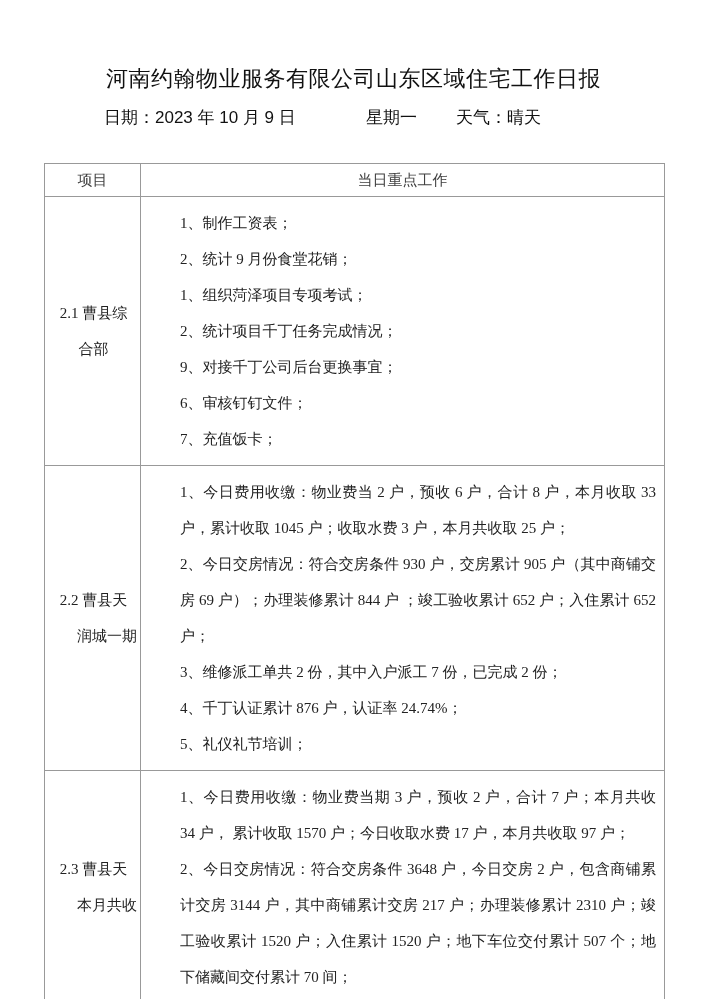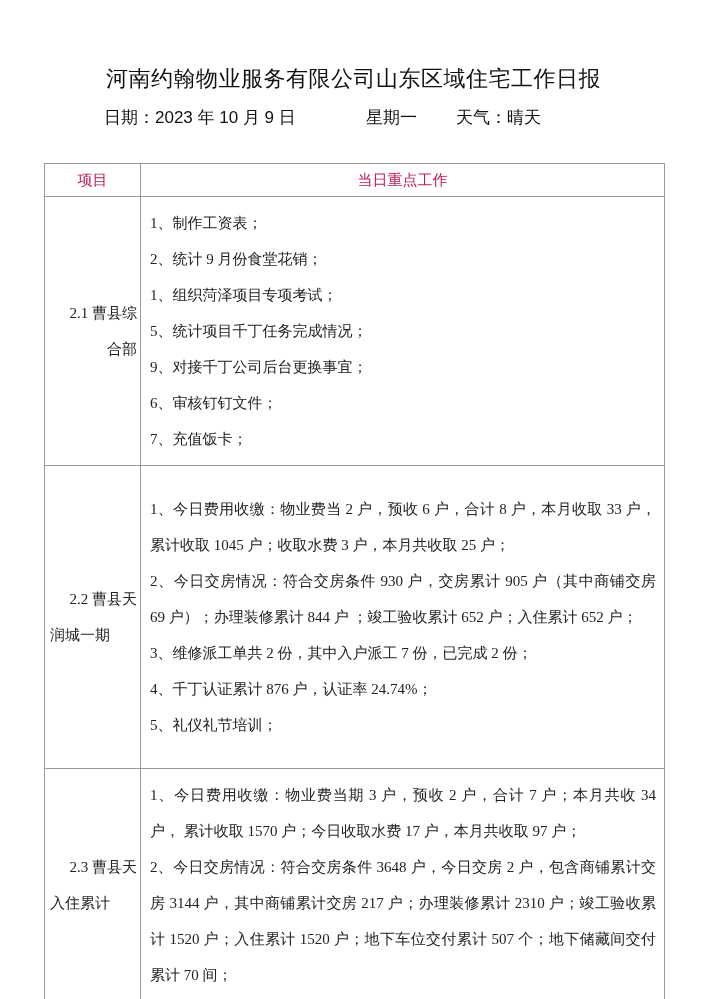--- a/index.html
+++ b/index.html
@@ -47,41 +47,42 @@
     font-size: 15px;
     vertical-align: middle;
   }
   col.c-project { width: 96px; }
   col.c-work    { width: 524px; }
 
   tr.head-row th {
     height: 33px;
     text-align: center;
     padding: 2px 4px;
-    color: #be185d;
+    color: #404040;
   }
 
   td.project-cell {
     padding: 4px 3px 4px 5px;
     line-height: 36px;
     text-align: left;
     color: #222;
   }
-  td.project-cell .pline { text-align: right; }
-  td.project-cell .pline.center { text-align: left; }
+  td.project-cell .pline { text-align: center; }
+  td.project-cell .pline.center { text-align: right; }
 
   td.work-cell {
     padding: 8px 8px 8px 9px;
     vertical-align: middle;
     color: #222;
   }
   td.work-cell .work-item {
     line-height: 36px;
     text-align: justify;
     white-space: pre-wrap;
+    margin-left: 30px;
   }
   tr.row-1 td { height: 253px; }
   tr.row-2 td { height: 303px; }
   tr.row-3 td { height: 216px; }
 </style>
 </head>
 <body>
 
 <div class="sheet">
 
@@ -106,21 +107,21 @@
 
       <tr class="row-1">
         <td class="project-cell">
           <div class="pline">2.1 曹县综</div>
           <div class="pline">合部</div>
         </td>
         <td class="work-cell">
           <div class="work-item">1、制作工资表；</div>
           <div class="work-item">2、统计 9 月份食堂花销；</div>
           <div class="work-item">1、组织菏泽项目专项考试；</div>
-          <div class="work-item">5、统计项目千丁任务完成情况；</div>
+          <div class="work-item">2、统计项目千丁任务完成情况；</div>
           <div class="work-item">9、对接千丁公司后台更换事宜；</div>
           <div class="work-item">6、审核钉钉文件；</div>
           <div class="work-item">7、充值饭卡；</div>
         </td>
       </tr>
 
       <tr class="row-2">
         <td class="project-cell">
           <div class="pline">2.2 曹县天</div>
           <div class="pline center">润城一期</div>
@@ -130,21 +131,21 @@
           <div class="work-item">2、今日交房情况：符合交房条件 930 户，交房累计 905 户（其中商铺交房 69 户）；办理装修累计 844 户 ；竣工验收累计 652 户；入住累计 652 户；</div>
           <div class="work-item">3、维修派工单共 2 份，其中入户派工 7 份，已完成 2 份；</div>
           <div class="work-item">4、千丁认证累计 876 户，认证率 24.74%；</div>
           <div class="work-item">5、礼仪礼节培训；</div>
         </td>
       </tr>
 
       <tr class="row-3">
         <td class="project-cell">
           <div class="pline">2.3 曹县天</div>
-          <div class="pline center">入住累计</div>
+          <div class="pline center">本月共收</div>
         </td>
         <td class="work-cell">
           <div class="work-item">1、今日费用收缴：物业费当期 3 户，预收 2 户，合计 7 户；本月共收 34 户， 累计收取 1570 户；今日收取水费 17 户，本月共收取 97 户；</div>
           <div class="work-item">2、今日交房情况：符合交房条件 3648 户，今日交房 2 户，包含商铺累计交房 3144 户，其中商铺累计交房 217 户；办理装修累计 2310 户；竣工验收累计 1520 户；入住累计 1520 户；地下车位交付累计 507 个；地下储藏间交付累计 70 间；</div>
         </td>
       </tr>
     </tbody>
   </table>
 
 </div>

